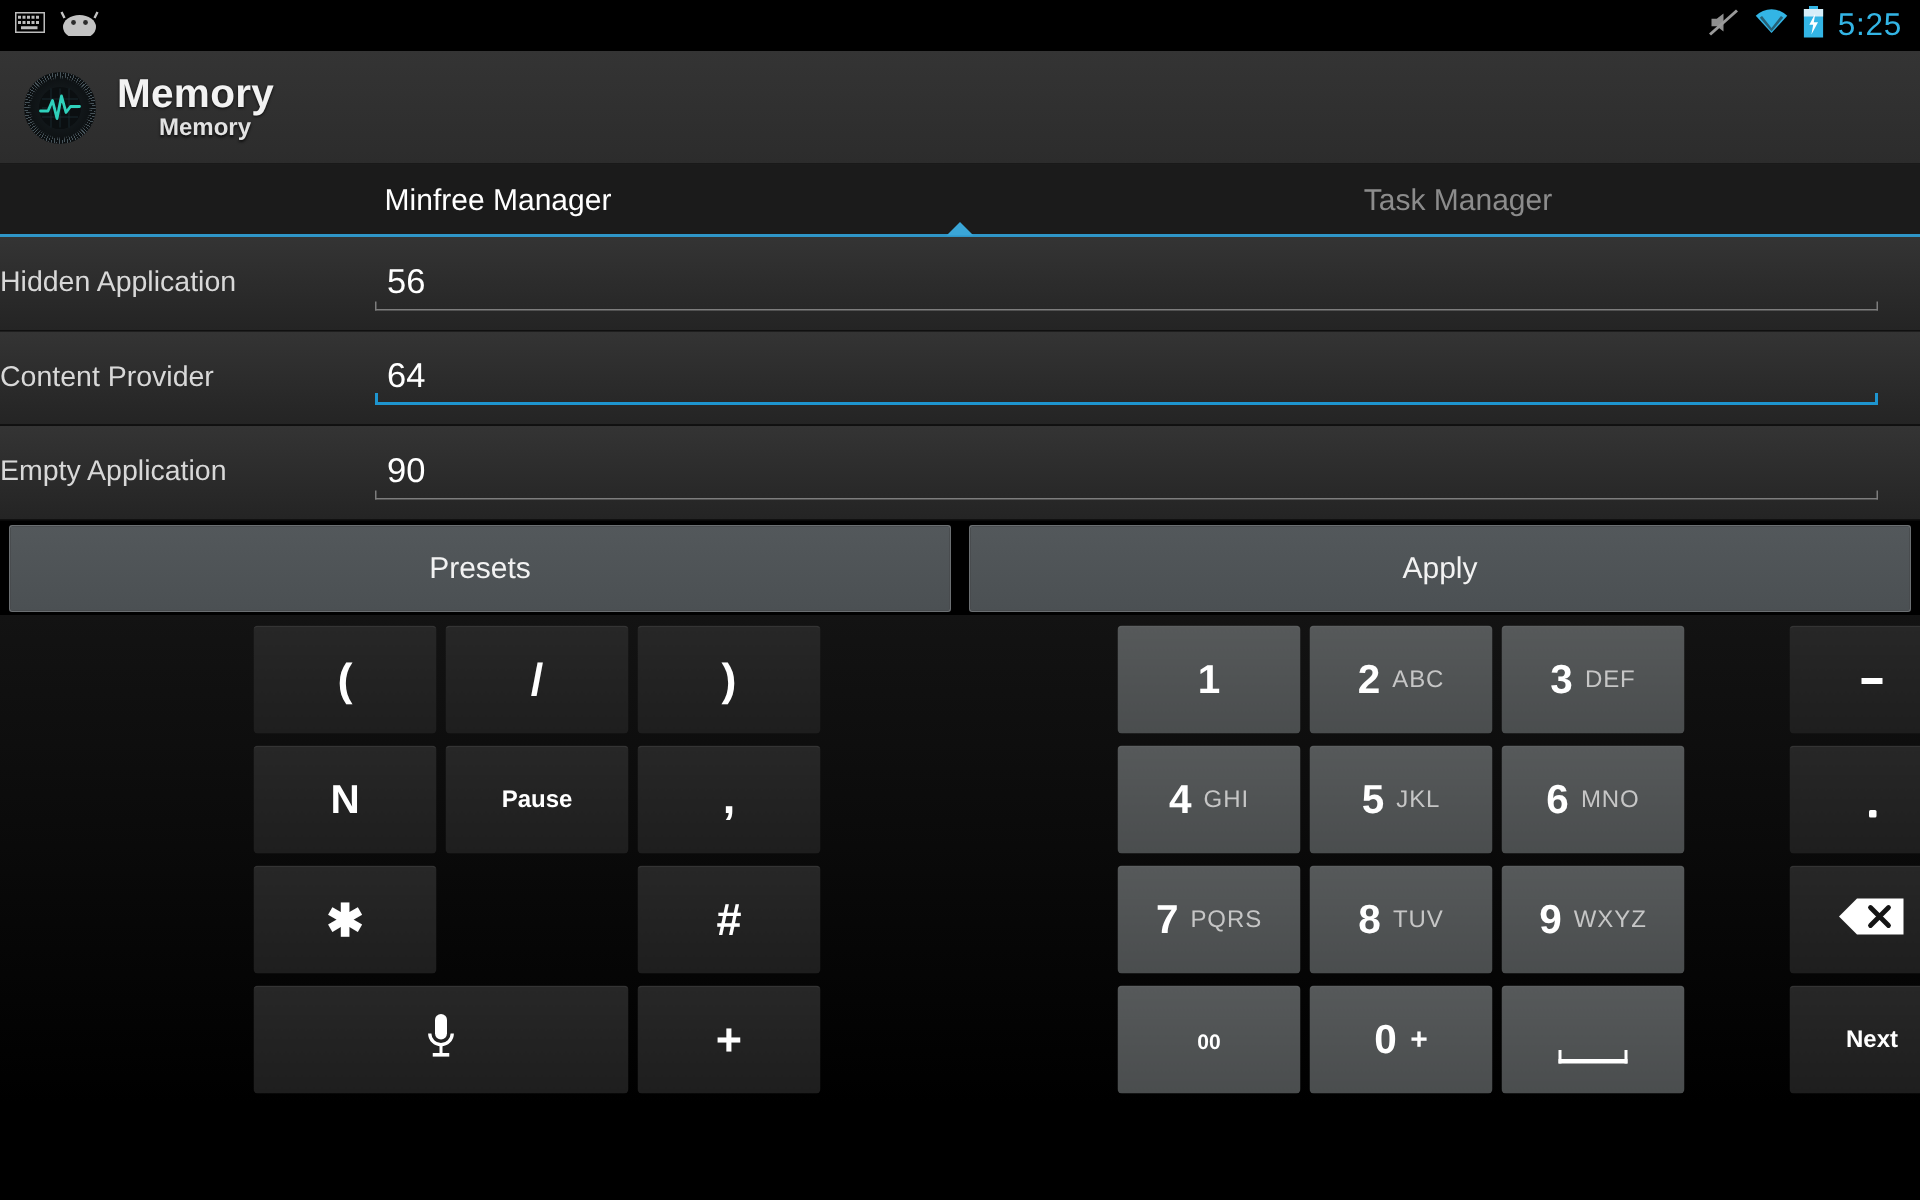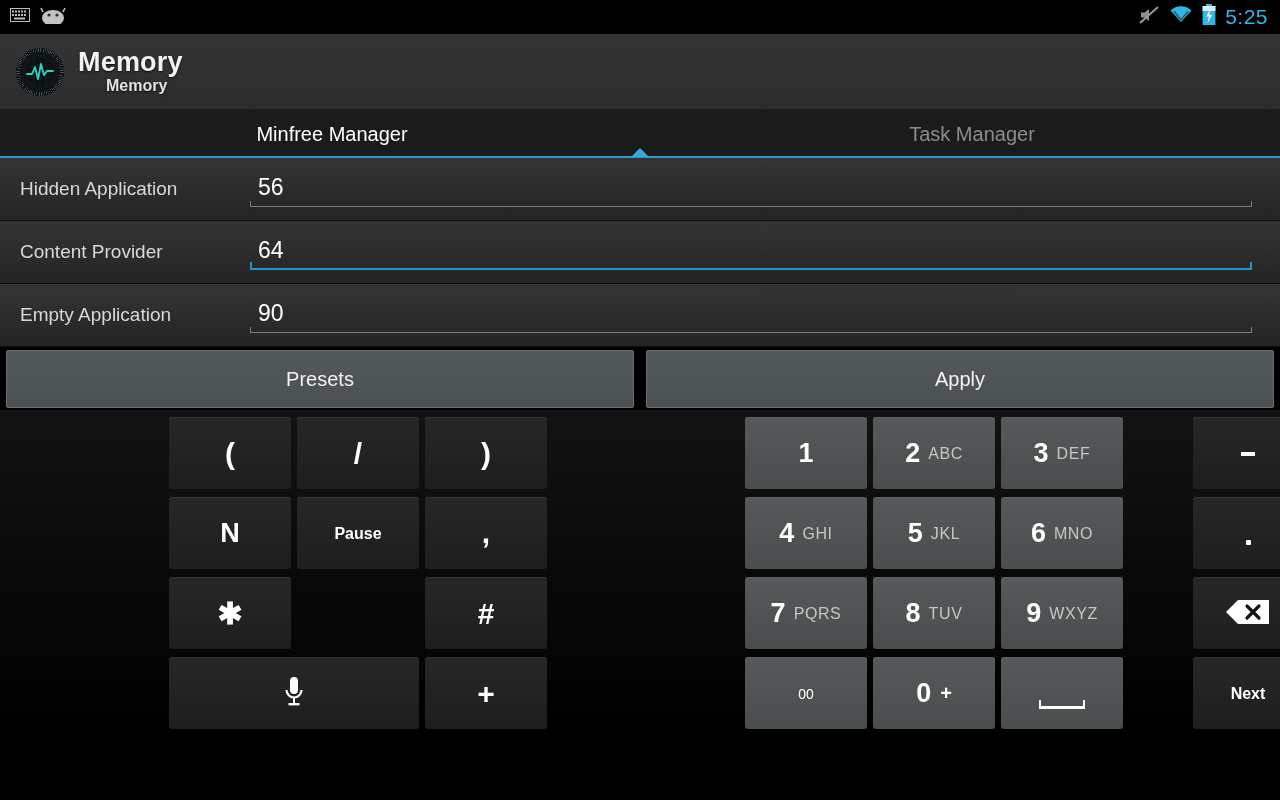--- a/index.html
+++ b/index.html
@@ -93,21 +93,21 @@
   }
 
   
   .rows { position:absolute; left:0; top:158px; width:1280px; }
   .row {
     position:relative; height:63px; display:flex; align-items:center;
     background:linear-gradient(#343434,#242424);
     border-bottom:1px solid #101010;
   }
   .row .label {
-    width:250px; padding-left:20px; color:#d8d8d8; font-size:19px; flex:none;
+    width:250px; color:#d8d8d8; font-size:19px; flex:none;
   }
   .row .fieldwrap { position:relative; flex:1; height:63px; }
   .row .value {
     position:absolute; left:8px; top:16px; color:#ffffff; font-size:23px;
   }
   .row .underline {
     position:absolute; left:0; right:28px; bottom:14px; height:1px;
     background:#7d7d7d;
   }
   .row .underline:before, .row .underline:after {
@@ -144,21 +144,21 @@
     display:flex; align-items:center; justify-content:center;
     color:#fff; border-top:1px solid rgba(255,255,255,.10);
   }
   .key.dark { background:linear-gradient(#272727,#1e1e1e); }
   .key.light { background:linear-gradient(#56595a,#4a4d4e); }
   .key .big { font-size:27px; font-weight:bold; }
   .key .glyph { font-size:30px; font-weight:bold; }
   .key .small { font-size:16px; font-weight:bold; }
   .key .num { font-size:27px; font-weight:bold; color:#fff; }
   .key .sub { font-size:16px; color:#c6c6c6; margin-left:8px; letter-spacing:.6px; }
-  .key .tiny { font-size:14px; font-weight:normal; }
+  .key .tiny { font-size:14px; font-weight:bold; }
   .key .plus { font-size:20px; font-weight:bold; margin-left:9px; }
 
   .spaceglyph {
     width:46px; height:9px;
     border:2px solid #fff; border-top:none;
     border-bottom-width:3px;
   }
   .dotglyph { width:5px; height:5px; background:#fff; border-radius:1px; }
   .dashglyph { width:14px; height:4px; background:#fff; }
 

